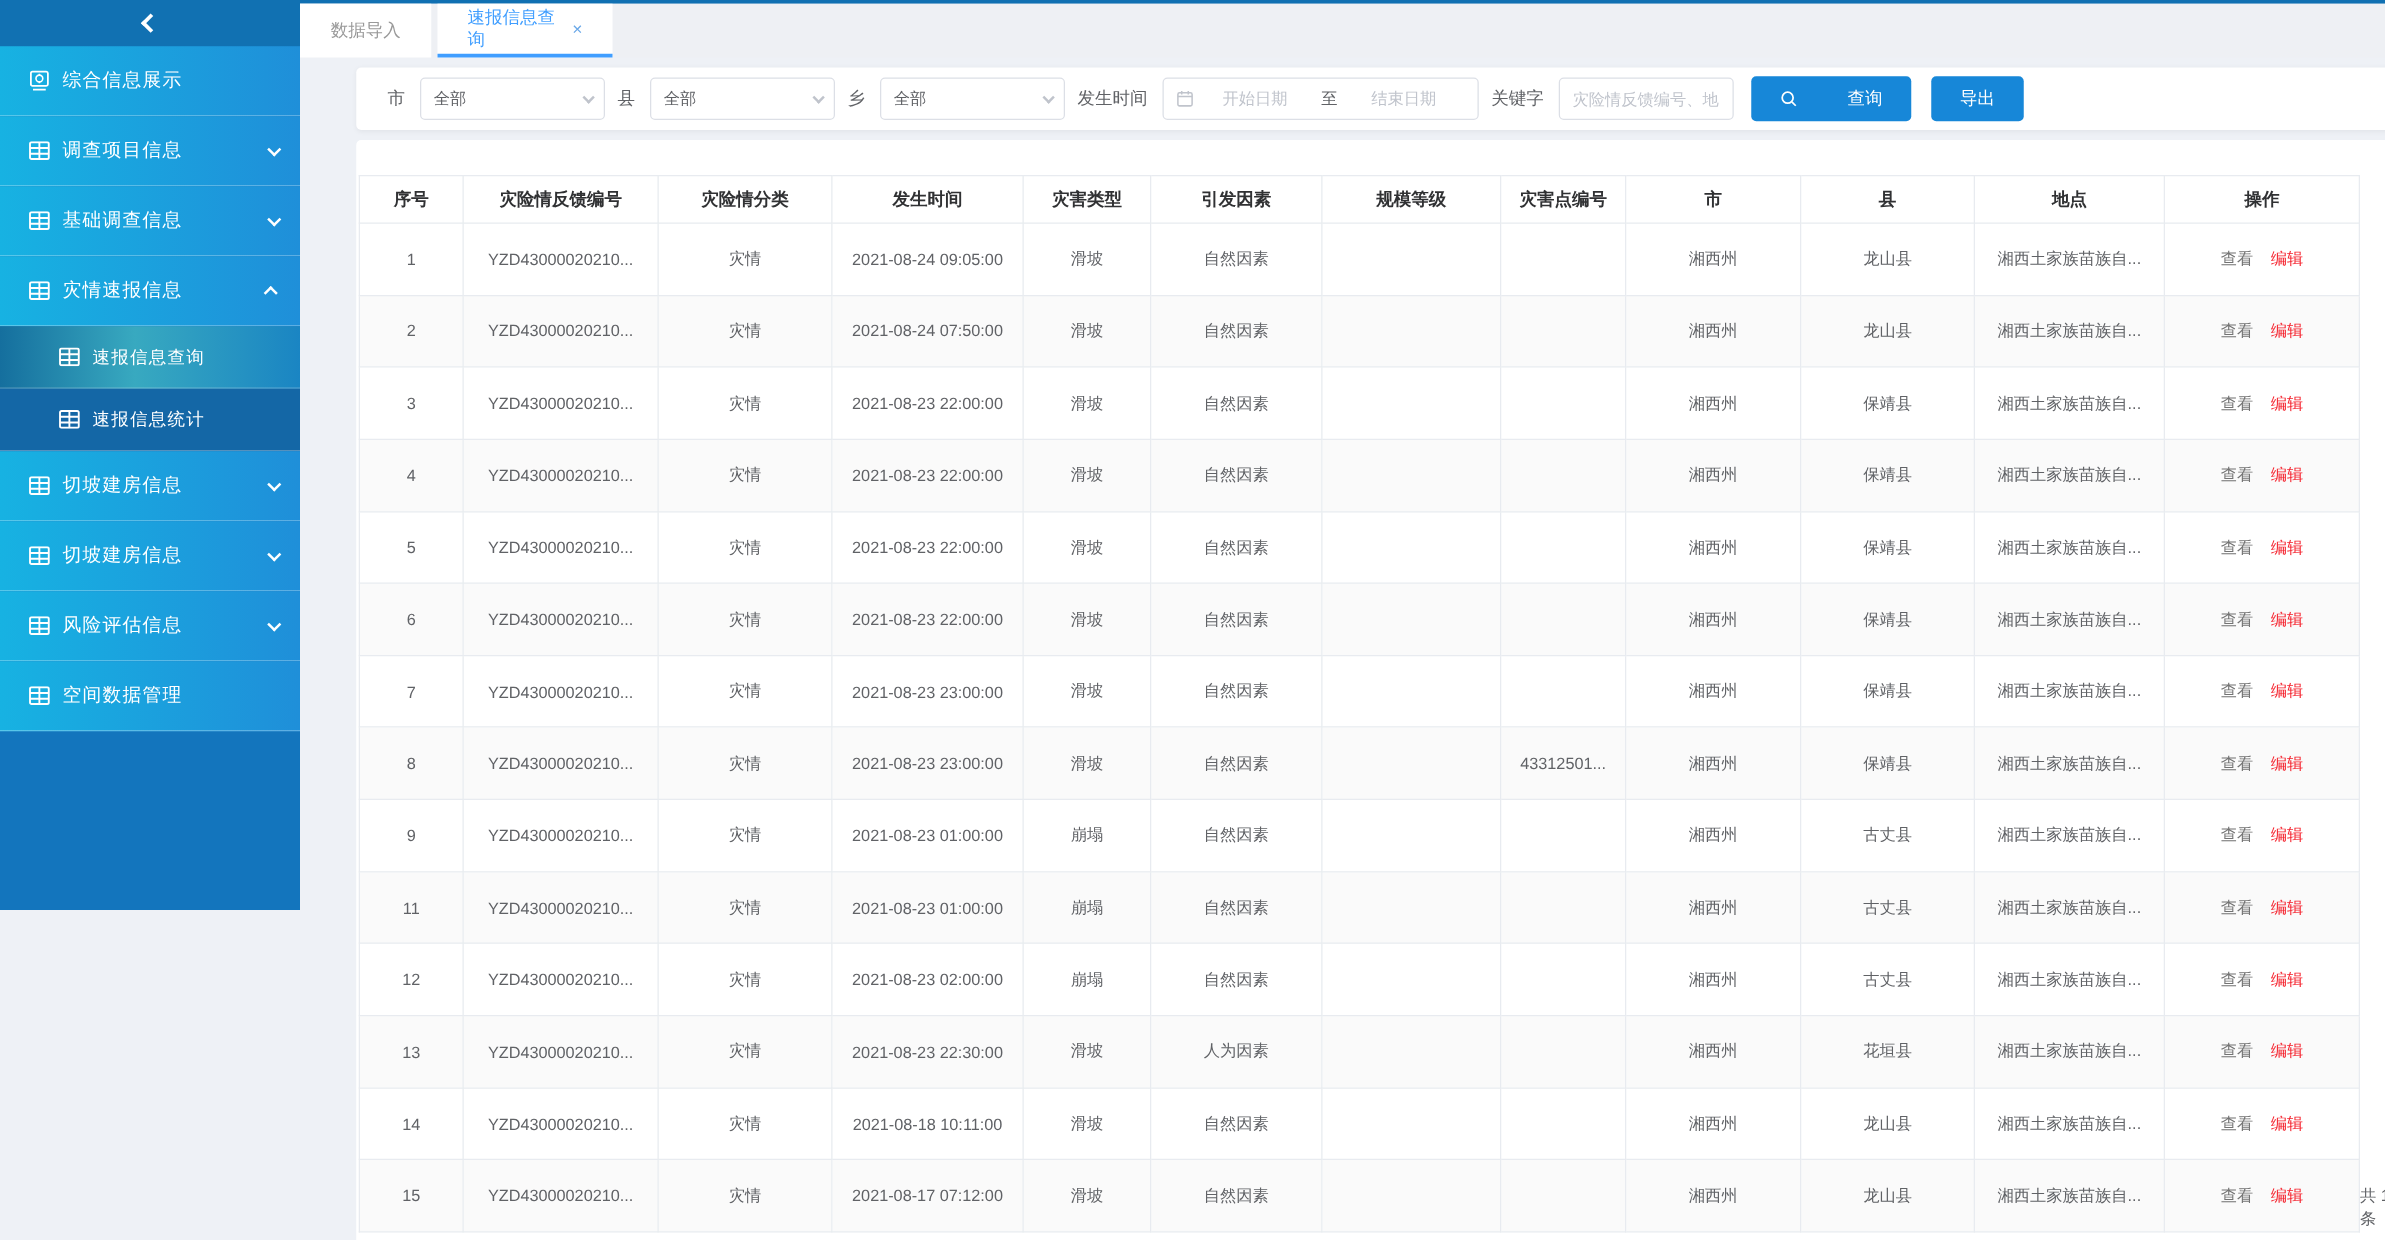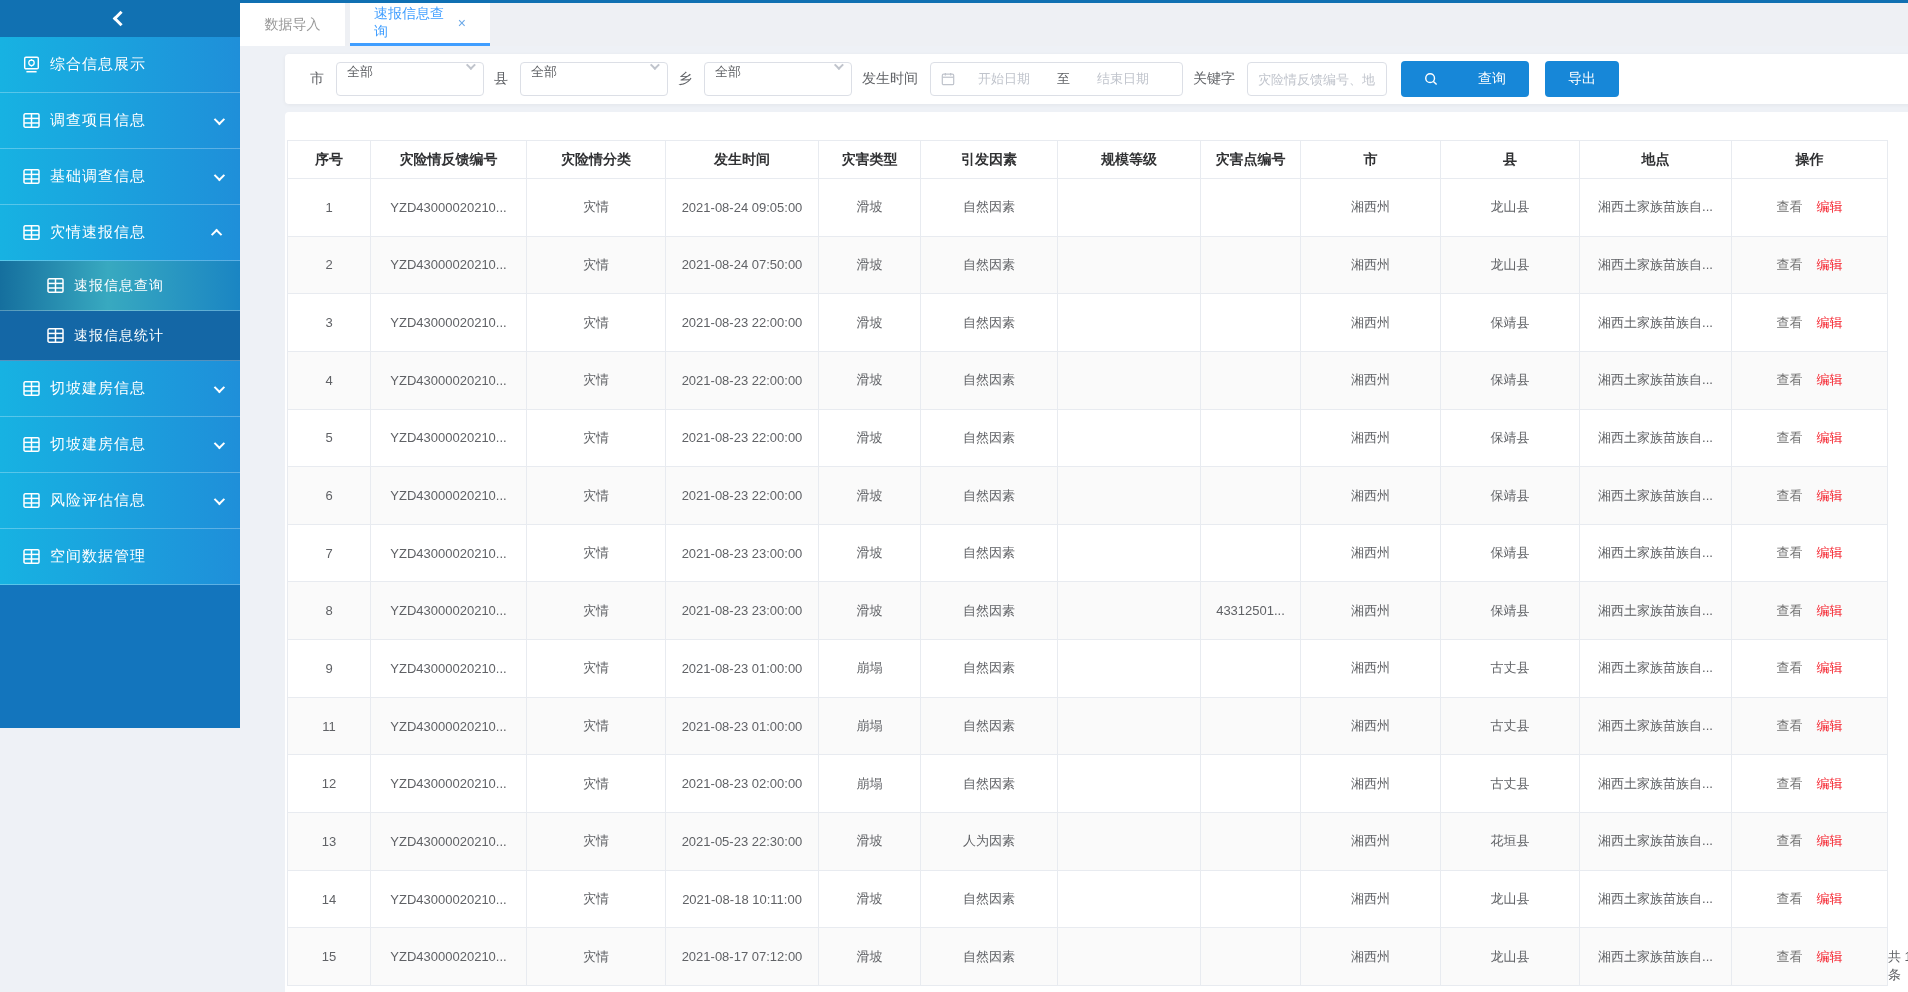--- a/index.html
+++ b/index.html
@@ -34,21 +34,21 @@
   .more-btn { position:absolute; right:11px; top:5px; height:30px; padding:0 13px; background:#000000; color:#fff;
               border:none; border-radius:4px; display:flex; align-items:center; gap:7px; font-size:13px; cursor:pointer; }
   .more-chev { width:7px; height:7px; border-right:2px solid #fff; border-bottom:2px solid #fff; transform:rotate(45deg) translateY(-2px); }
 
   .content { flex:1; padding:8px 12px 0 45px; display:flex; flex-direction:column; background:#eef1f6; }
 
   
   .filter-card { height:50px; background:#fff; border-radius:4px; box-shadow:0 1px 4px rgba(0,0,0,.05);
                  display:flex; align-items:center; padding:0 10px 0 25px; font-size:14px; }
   .flt-label { color:#606266; margin:0 12px 0 10px; white-space:nowrap; }
-  .sel { width:148px; height:34px; border:1px solid #dcdfe6; border-radius:4px; display:flex; 
+  .sel { width:148px; height:34px; border:1px solid #dcdfe6; border-radius:4px; display:flex; align-items:center;
          padding:0 10px; color:#606266; font-size:13px; cursor:pointer; background:#fff; }
   .sel-chev { margin-left:auto; width:7px; height:7px; border-right:2px solid #c0c4cc; border-bottom:2px solid #c0c4cc;
               transform:rotate(45deg) translateY(-2px); }
   .date-range { width:253px; height:34px; border:1px solid #dcdfe6; border-radius:4px; display:flex; align-items:center;
                 padding:0 10px; font-size:13px; background:#fff; }
   .dr-ph { color:#c0c4cc; flex:1; text-align:center; }
   .dr-to { color:#606266; padding:0 4px; }
   .kw-input { width:140px; height:34px; border:1px solid #dcdfe6; border-radius:4px; padding:0 10px; font-size:13px;
               color:#606266; outline:none; font-family:inherit; }
   .kw-input::placeholder { color:#c0c4cc; }
@@ -459,21 +459,21 @@
               <td></td>
               <td>湘西州</td>
               <td>古丈县</td>
               <td>湘西土家族苗族自...</td>
               <td><a class="lnk-view">查看</a><a class="lnk-edit">编辑</a></td>
             </tr>
             <tr>
               <td>13</td>
               <td>YZD43000020210...</td>
               <td>灾情</td>
-              <td>2021-05-23 22:30:00</td>
+              <td>2021-08-23 22:30:00</td>
               <td>滑坡</td>
               <td>人为因素</td>
               <td></td>
               <td></td>
               <td>湘西州</td>
               <td>花垣县</td>
               <td>湘西土家族苗族自...</td>
               <td><a class="lnk-view">查看</a><a class="lnk-edit">编辑</a></td>
             </tr>
             <tr>

